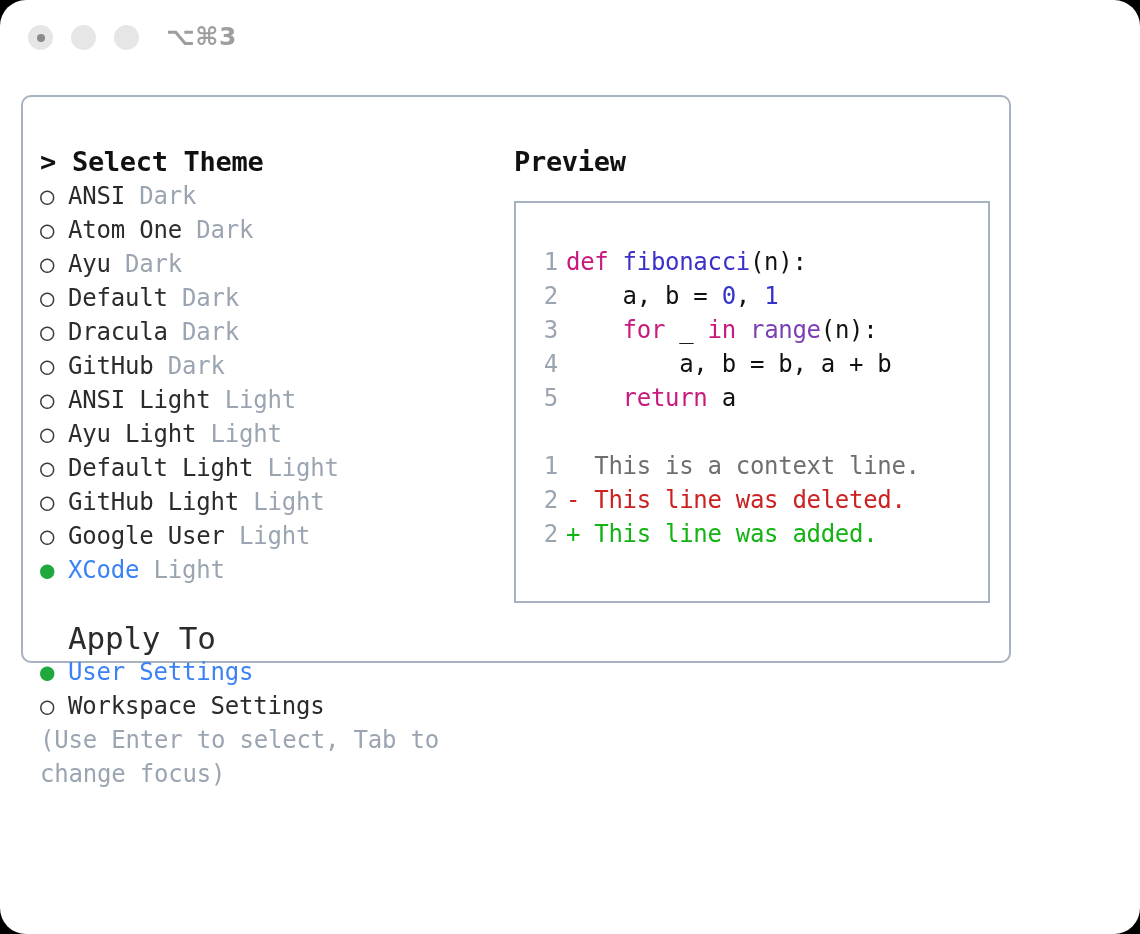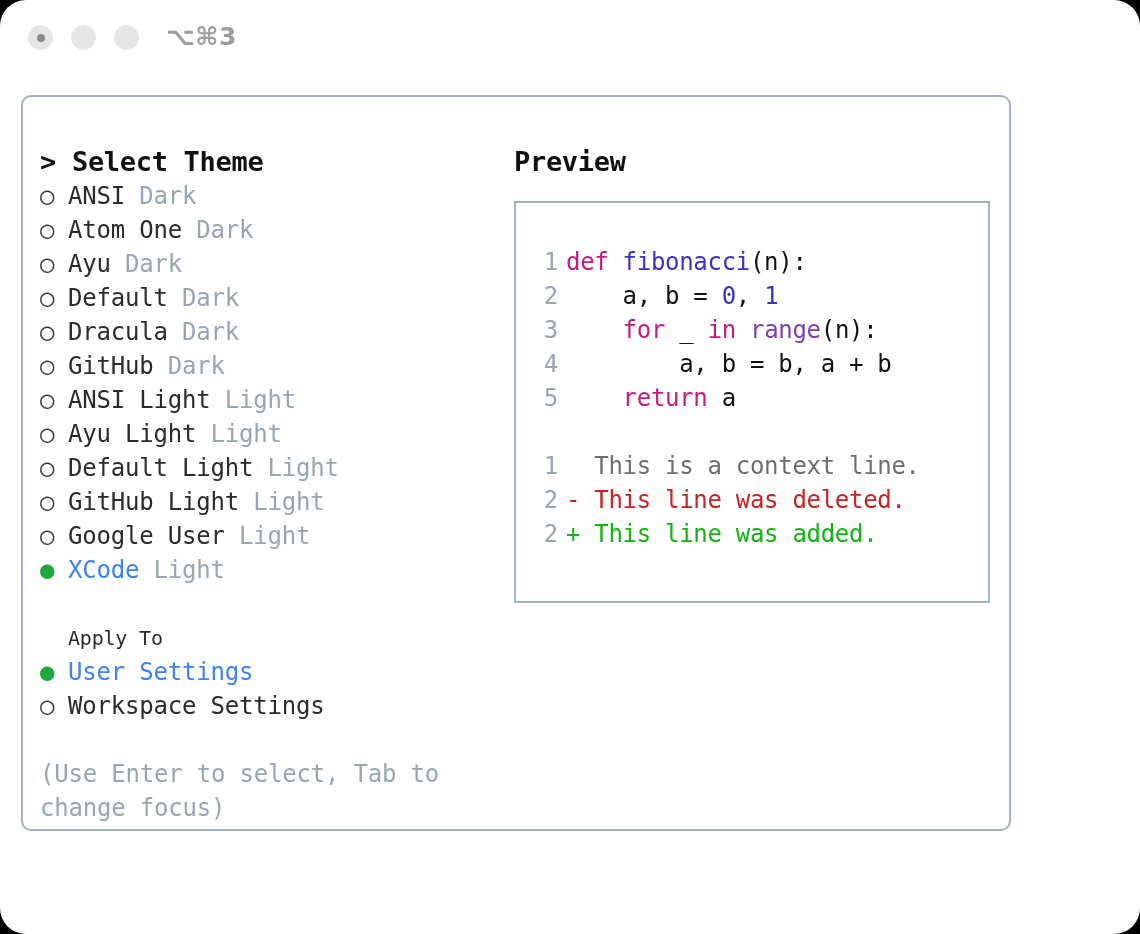--- a/index.html
+++ b/index.html
@@ -59,21 +59,21 @@
     letter-spacing: 0.5px;
     color: #9e9e9e;
     font-family: "DejaVu Sans", "Liberation Sans", sans-serif;
   }
 
   
   .panel {
     position: absolute;
     left: 21px; top: 95px;
     width: 990px;
-    height: 736px;
+    height: 568px;
     border: 2px solid #a7b2c0;
     border-radius: 10px;
     background: #ffffff;
     box-sizing: border-box;
   }
 
   .columns {
     position: absolute;
     left: 0; top: 0;
     width: 100%;
@@ -110,29 +110,28 @@
   }
   .marker.sel { color: #1fa83c; }
   .marker.unsel { color: #3c3c3c; }
   .opt-label { color: #2b2b2b; }
   .opt-row.selected .opt-label { color: #3b82f6; }
   .opt-kind { color: #9aa5b1; }
 
   .section-gap { height: 34px; }
 
   .subhead {
-    font-size: 20px;
+    font-size: 31px;
     line-height: 34px;
     color: #2b2b2b;
     white-space: pre;
     letter-spacing: -0.2px;
   }
 
   .hint {
-    margin-top: 34px;
     font-size: 24px;
     line-height: 34px;
     color: #9aa5b1;
     letter-spacing: -0.2px;
     width: 400px;
   }
 
   
   .right-col {
     position: absolute;

